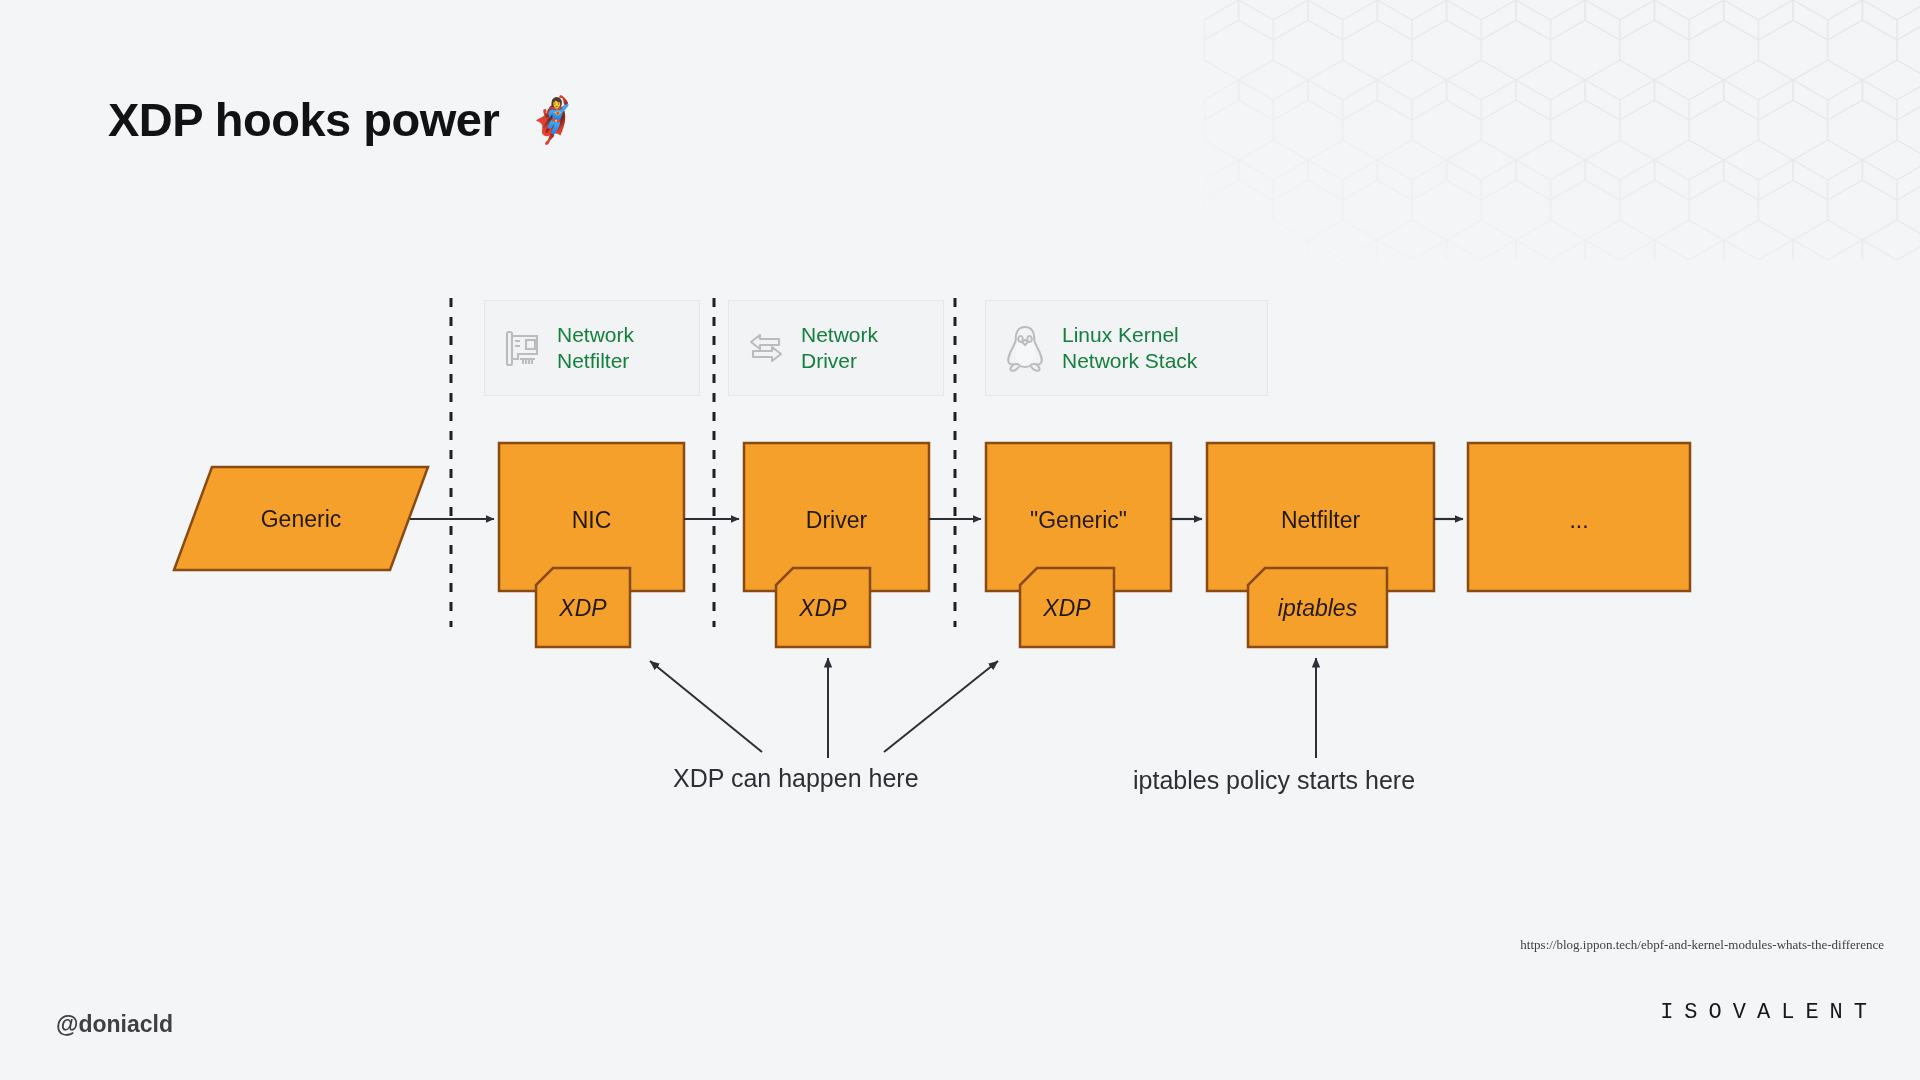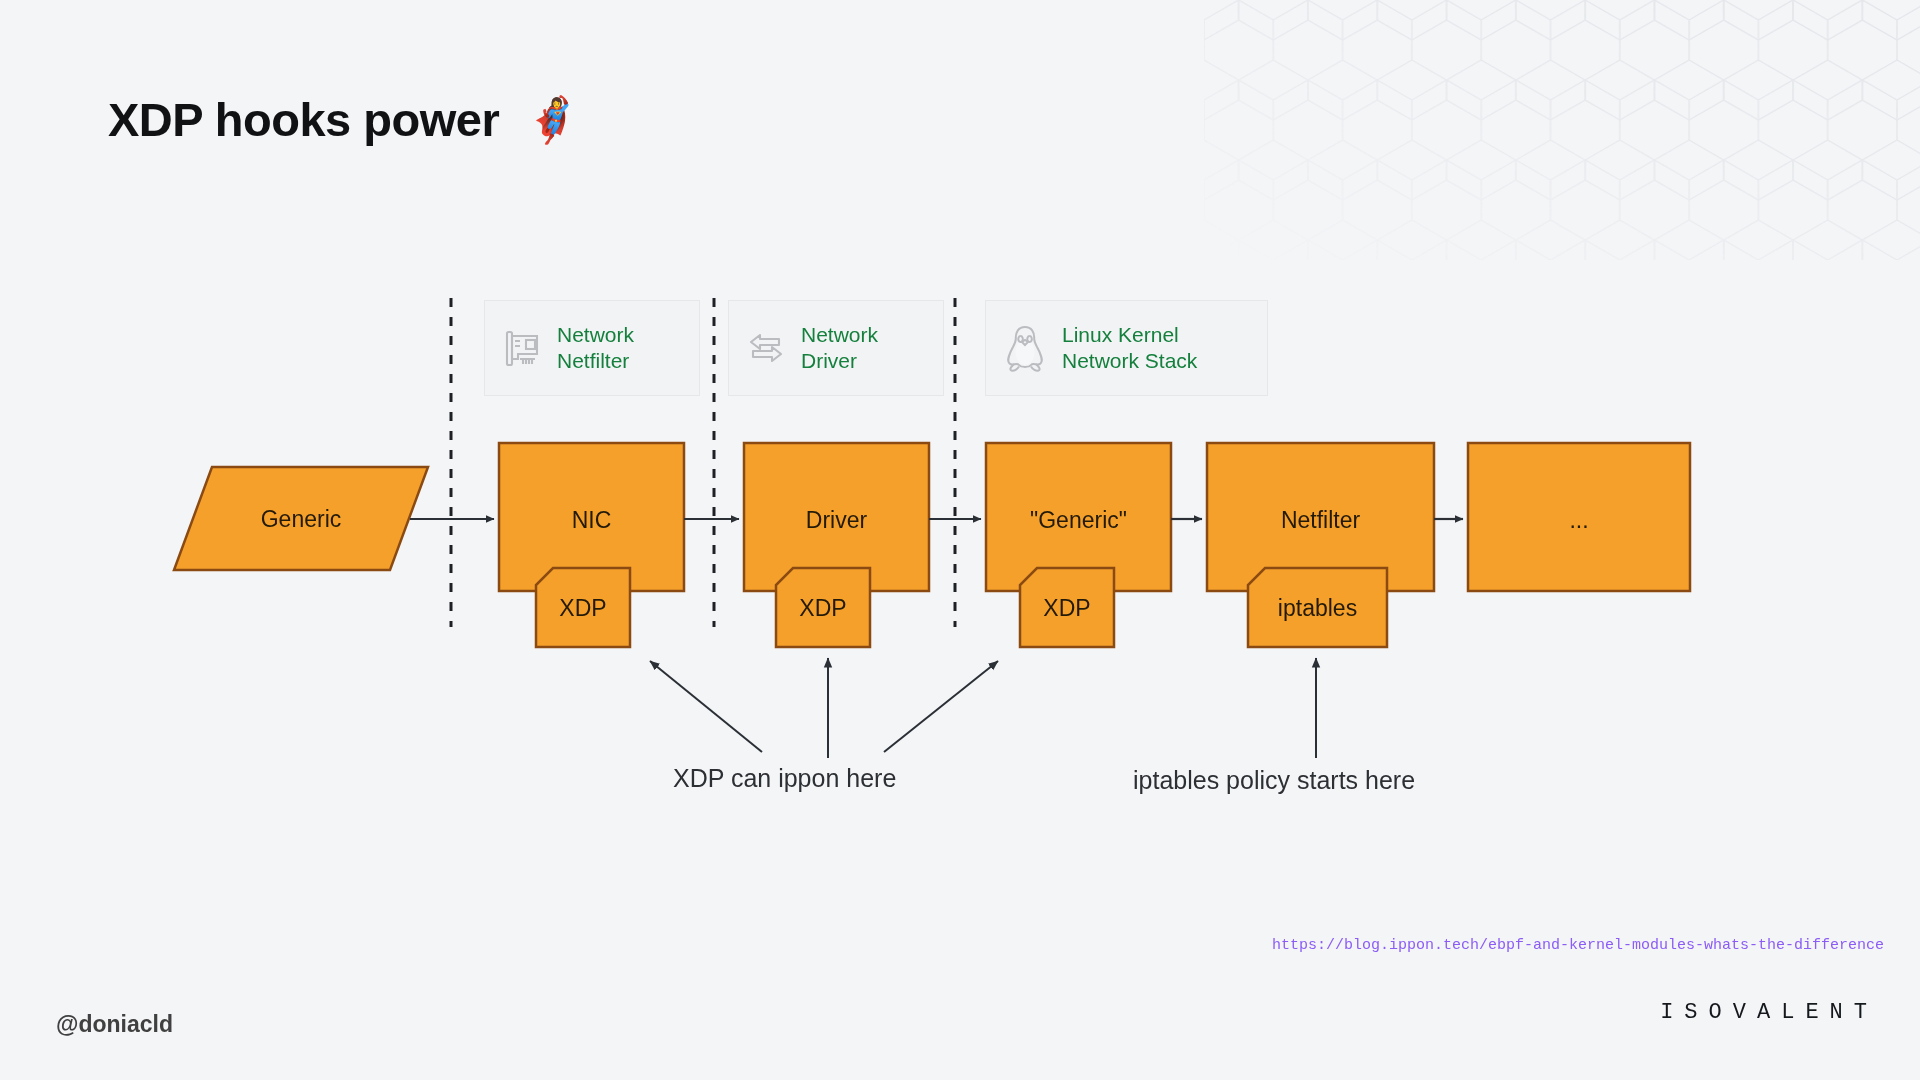--- a/index.html
+++ b/index.html
@@ -91,37 +91,38 @@
     white-space: nowrap;
     font-family: "Liberation Sans", sans-serif;
   }
   .hook-label {
     position: absolute;
     font-size: 23px;
     color: #241a08;
     text-align: center;
     white-space: nowrap;
     font-family: "Liberation Sans", sans-serif;
+    font-style: italic;
   }
   .note-label {
     position: absolute;
     font-size: 25px;
     color: #2c2f33;
     white-space: nowrap;
     font-family: "Liberation Sans", sans-serif;
   }
 
   
   #source-url {
     position: absolute;
     right: 60px;
     top: 937px;
-    font-size: 15px;
-    color: #8b5cf6;
-    font-family: Liberation Mono, monospace;
+    font-size: 13px;
+    color: #404040;
+    font-family: Liberation Serif, serif;
   }
   #handle {
     position: absolute;
     left: 56px;
     top: 1011px;
     font-size: 23px;
     font-weight: bold;
     color: #404040;
     font-family: "Liberation Sans", sans-serif;
   }
@@ -267,21 +268,21 @@
     <div class="stage-label" style="left:744px; top:507px; width:185px;">Driver</div>
     <div class="stage-label" style="left:986px; top:507px; width:185px;">"Generic"</div>
     <div class="stage-label" style="left:1207px; top:507px; width:227px;">Netfilter</div>
     <div class="stage-label" style="left:1468px; top:507px; width:222px;">...</div>
 
     <div class="hook-label" style="left:536px; top:595px; width:94px;">XDP</div>
     <div class="hook-label" style="left:776px; top:595px; width:94px;">XDP</div>
     <div class="hook-label" style="left:1020px; top:595px; width:94px;">XDP</div>
     <div class="hook-label" style="left:1248px; top:595px; width:139px;">iptables</div>
 
-    <div class="note-label" style="left:673px; top:764px;">XDP can ippon here</div>
+    <div class="note-label" style="left:673px; top:764px;">XDP can happen here</div>
     <div class="note-label" style="left:1133px; top:766px;">iptables policy starts here</div>
   </div>
 
   <div id="source-url">https://blog.ippon.tech/ebpf-and-kernel-modules-whats-the-difference</div>
   <div id="handle">@doniacld</div>
   <div id="brand-logo">ISOVALENT</div>
 
 </div>
 
 </body></html>

